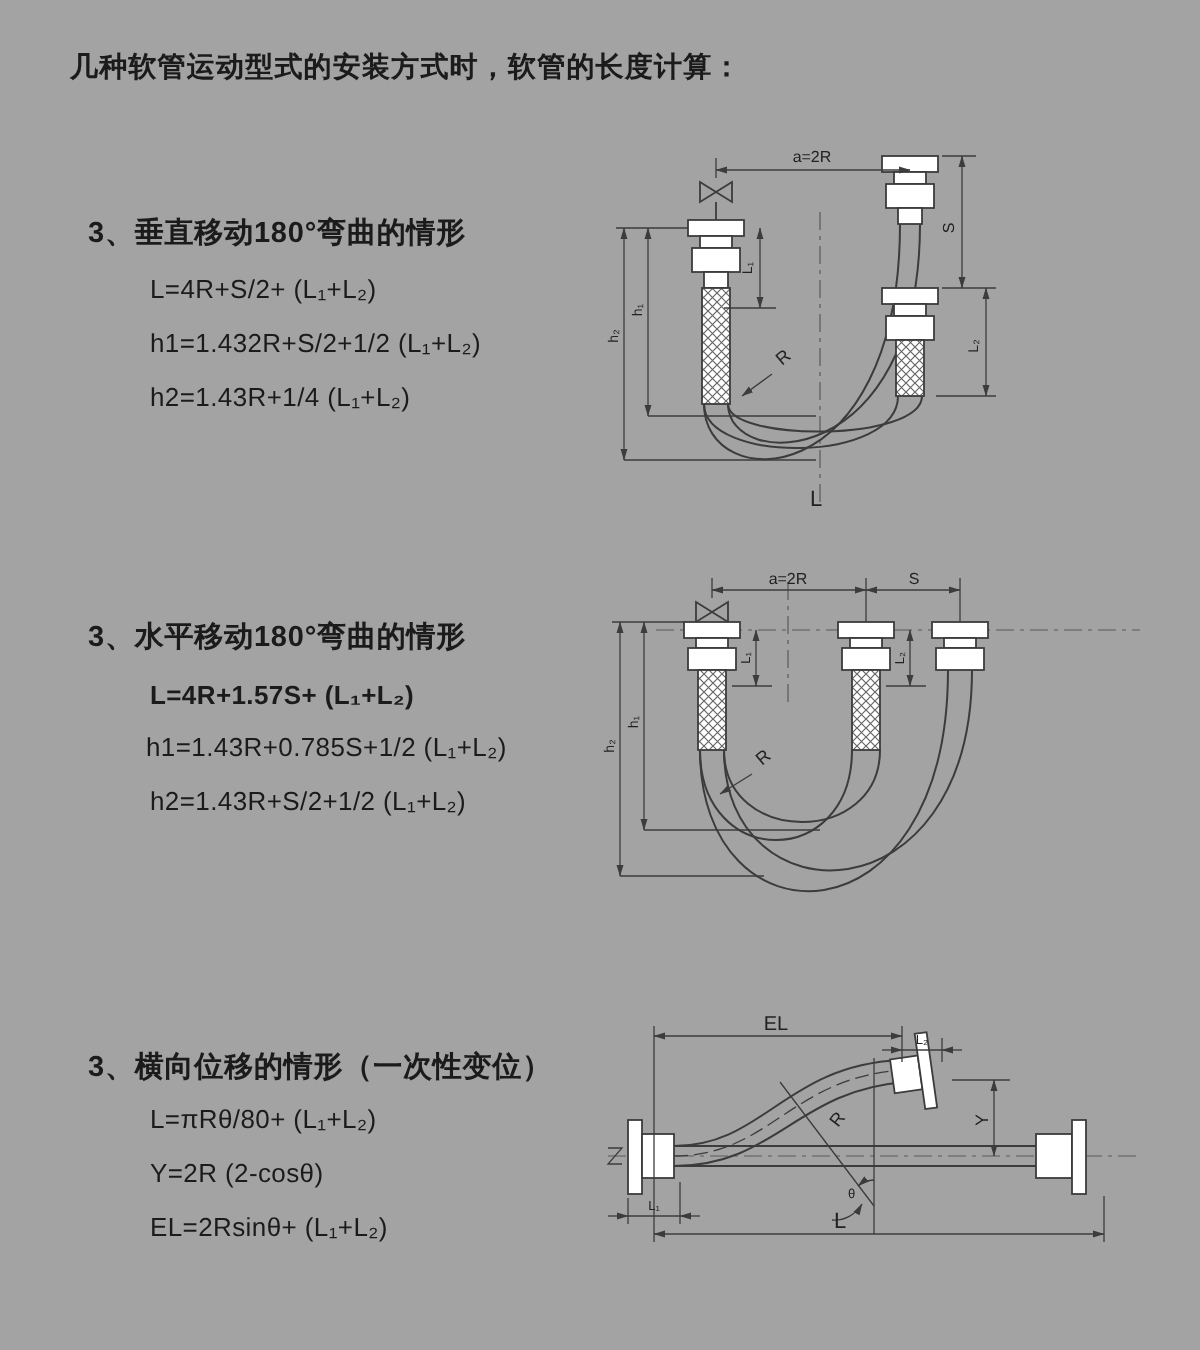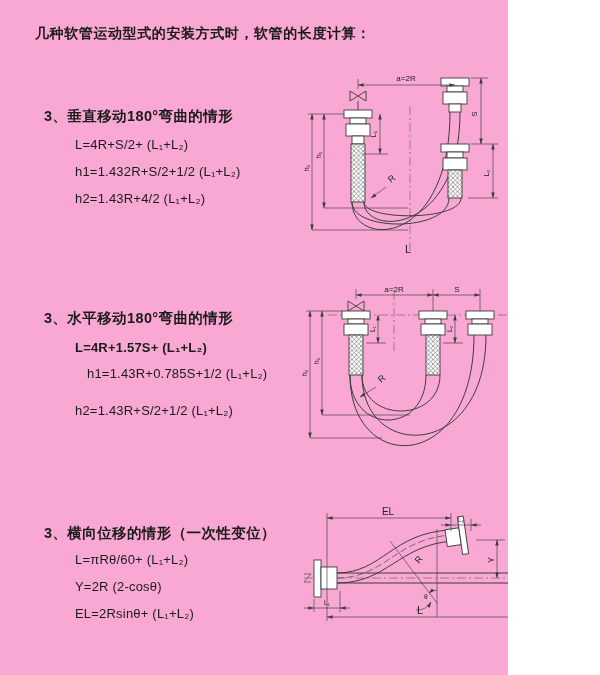--- a/index.html
+++ b/index.html
@@ -1,19 +1,19 @@
 <!DOCTYPE html>
 <html><head>
 <meta charset="utf-8">
 <style>
   html,body{margin:0;padding:0;background:#ffffff;}
   .page{
     position:relative;
-    width:508px;height:675px;
-    background:#f9a8d4;
+    width:600px;height:675px;
+    background:#a3a3a3;
     font-family:"Liberation Sans","DejaVu Sans",sans-serif;
     color:#1b1b1b;
     overflow:hidden;
   }
   .abs{position:absolute;white-space:nowrap;}
   .title{font-size:14px;font-weight:700;letter-spacing:0.6px;}
   .sec-h{font-size:14.5px;font-weight:700;letter-spacing:0.4px;}
   .formula{font-size:13px;font-weight:400;letter-spacing:0.2px;}
   svg{position:absolute;overflow:visible;}
   svg .ln{stroke:#3c3c3c;fill:none;stroke-width:0.9;}
@@ -27,33 +27,33 @@
 <body>
 
 <div class="page">
 
   <div class="abs title" style="left:35px;top:25px;">几种软管运动型式的安装方式时，软管的长度计算：</div>
 
   <div>
     <div class="abs sec-h" style="left:44px;top:107px;">3、垂直移动180°弯曲的情形</div>
     <div class="abs formula" style="left:75px;top:137px;">L=4R+S/2+ (L₁+L₂)</div>
     <div class="abs formula" style="left:75px;top:164px;">h1=1.432R+S/2+1/2 (L₁+L₂)</div>
-    <div class="abs formula" style="left:75px;top:191px;">h2=1.43R+4/2 (L₁+L₂)</div>
+    <div class="abs formula" style="left:75px;top:191px;">h2=1.43R+1/4 (L₁+L₂)</div>
   </div>
 
   <div>
     <div class="abs sec-h" style="left:44px;top:309px;">3、水平移动180°弯曲的情形</div>
     <div class="abs formula" style="left:75px;top:340px;font-weight:bold;">L=4R+1.57S+ (L₁+L₂)</div>
-    <div class="abs formula" style="left:87px;top:366px;">h1=1.43R+0.785S+1/2 (L₁+L₂)</div>
-    <div class="abs formula" style="left:75px;top:403px;text-align:right;">h2=1.43R+S/2+1/2 (L₁+L₂)</div>
+    <div class="abs formula" style="left:73px;top:366px;">h1=1.43R+0.785S+1/2 (L₁+L₂)</div>
+    <div class="abs formula" style="left:75px;top:393px;text-align:right;">h2=1.43R+S/2+1/2 (L₁+L₂)</div>
   </div>
 
   <div>
     <div class="abs sec-h" style="left:44px;top:524px;">3、横向位移的情形（一次性变位）</div>
-    <div class="abs formula" style="left:75px;top:552px;">L=πRθ/60+ (L₁+L₂)</div>
+    <div class="abs formula" style="left:75px;top:552px;">L=πRθ/80+ (L₁+L₂)</div>
     <div class="abs formula" style="left:75px;top:579px;">Y=2R (2-cosθ)</div>
     <div class="abs formula" style="left:75px;top:606px;">EL=2Rsinθ+ (L₁+L₂)</div>
   </div>
 
   <svg style="left:300px;top:70px;" width="290" height="190" viewBox="0 0 290 190">
     <defs>
       <marker id="d1a" viewBox="0 0 10 10" refX="9.5" refY="5" markerWidth="9" markerHeight="9" orient="auto-start-reverse">
         <path d="M0,2 L10,5 L0,8 Z" fill="#3c3c3c"></path>
       </marker>
       <pattern id="d1h" width="4.5" height="4.5" patternUnits="userSpaceOnUse">

